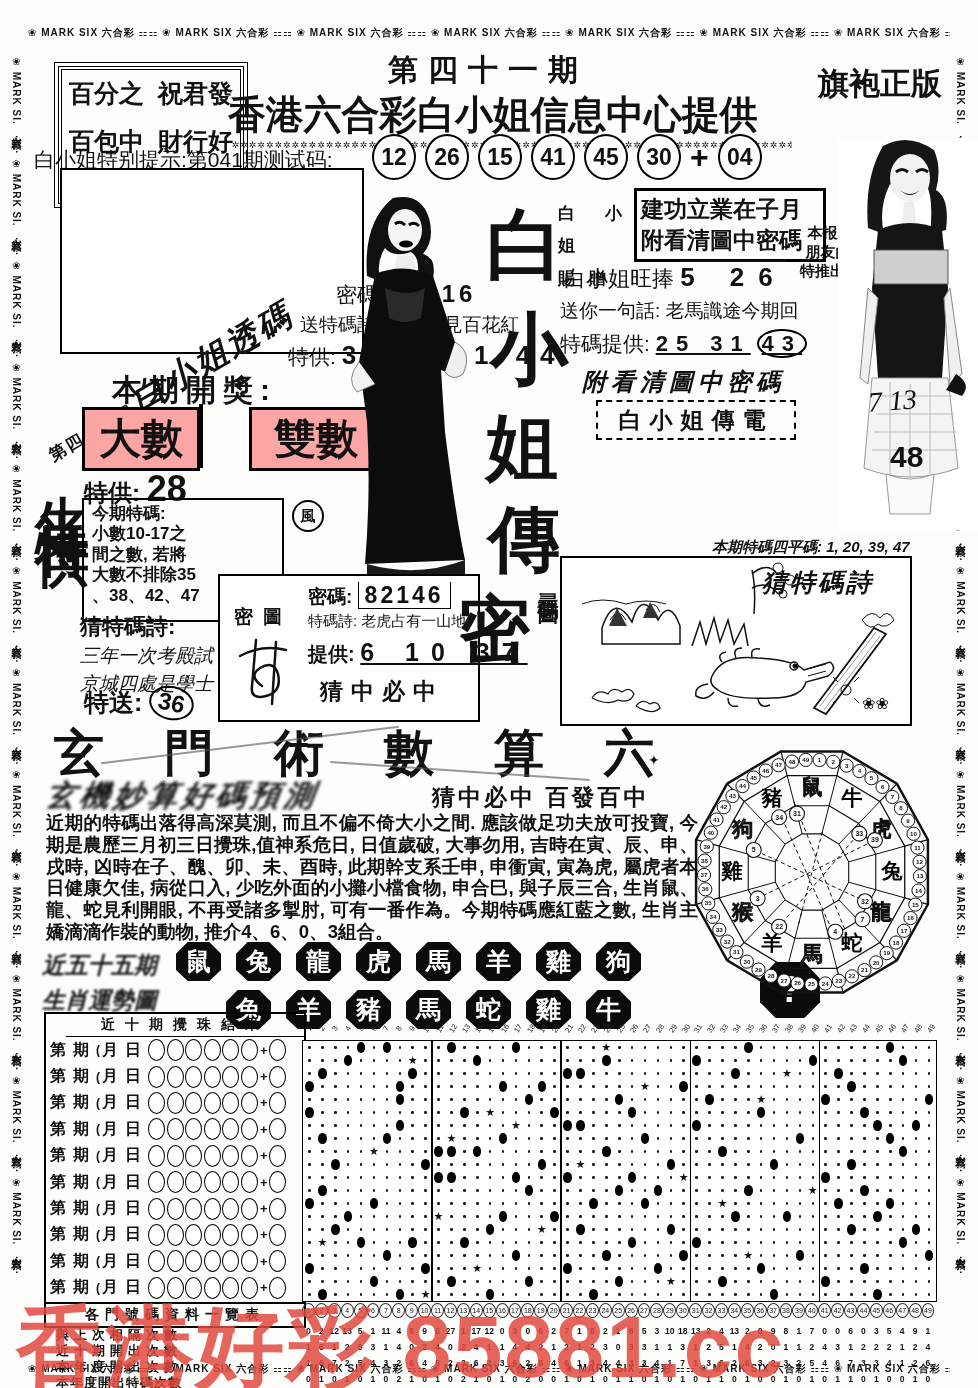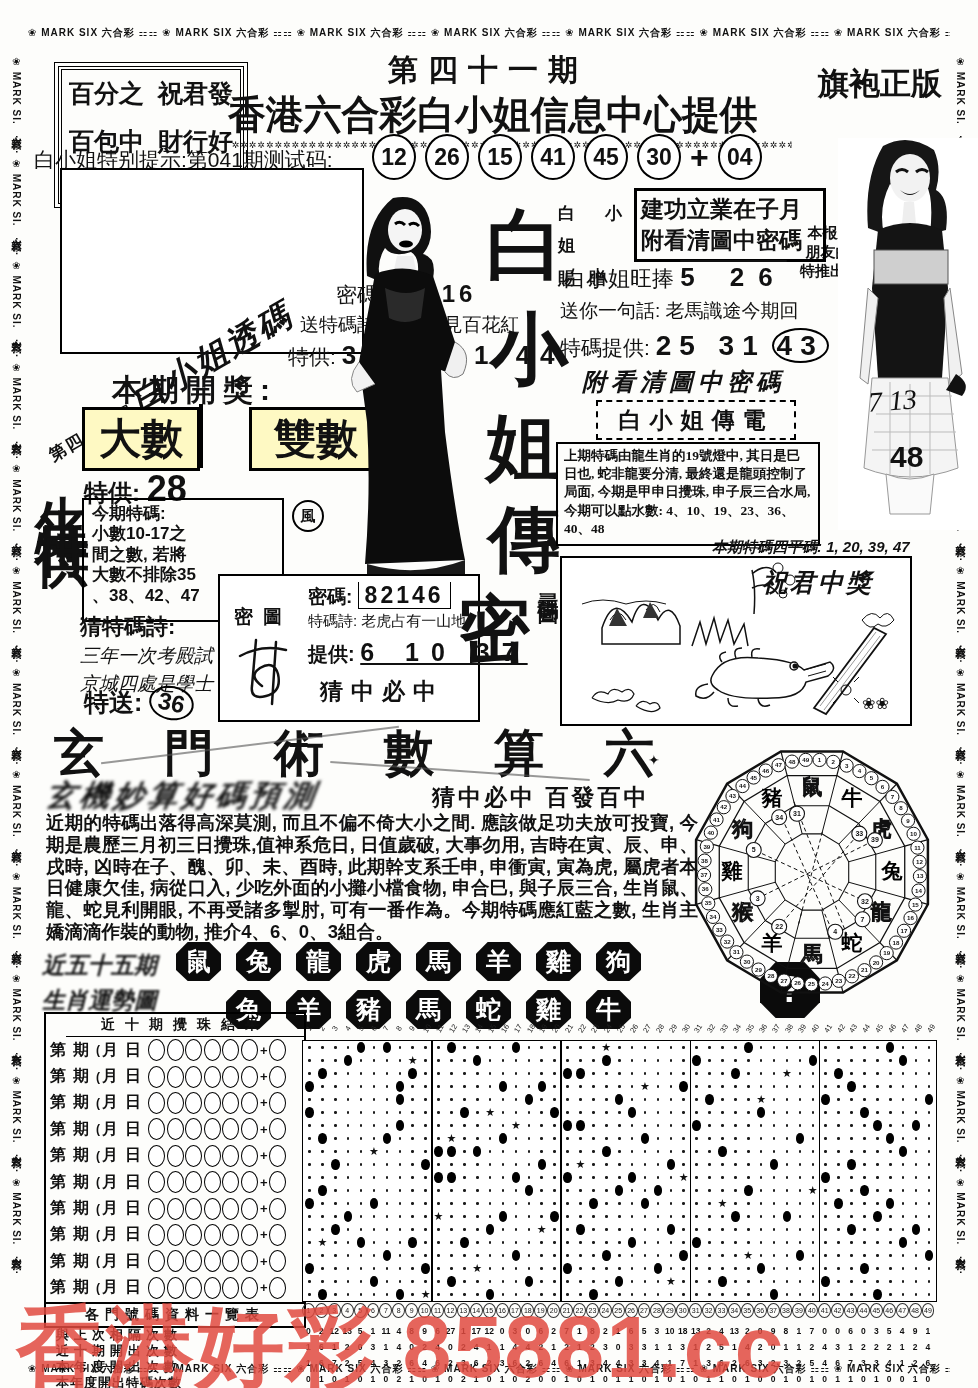--- a/index.html
+++ b/index.html
@@ -33,21 +33,21 @@
   #touma-diag{left:48px;top:430px;transform:rotate(-30deg);transform-origin:left center;white-space:nowrap;}
   #touma-diag .small{font-size:17px;font-weight:bold;letter-spacing:2px;}
   #touma-diag .big{font-size:33px;font-weight:900;font-style:italic;letter-spacing:3px;}
   .line{white-space:nowrap;}
   #pw-line{left:336px;top:280px;font-size:21px;}
   #pw-line b{font-size:24px;letter-spacing:4px;}
   #poem-line{left:300px;top:312px;font-size:19px;}
   #tg-line{left:288px;top:340px;font-size:21px;}
   #tg-line b{font-size:26px;letter-spacing:10px;}
   #open-label{left:112px;top:370px;font-size:30px;font-weight:bold;letter-spacing:7px;}
-  .resbox{border:3px solid #000;display:flex;align-items:center;justify-content:center;font-weight:900;font-size:42px;background:#fef9c3;}
+  .resbox{border:3px solid #000;display:flex;align-items:center;justify-content:center;font-weight:900;font-size:42px;background:#fca5a5;}
   #box-big{left:82px;top:407px;width:112px;height:58px;}
   #box-sep{left:199px;top:404px;width:4px;height:64px;background:#000;}
   #box-double{left:204px;top:407px;width:128px;height:58px;margin-left:45px;}
   #tg2-line{left:84px;top:468px;font-size:24px;font-weight:bold;}
   #tg2-line b{font-size:36px;}
   
   #left-vert{left:26px;top:452px;writing-mode:vertical-rl;font-size:54px;font-weight:900;letter-spacing:14px;}
   
   #hint-box{left:82px;top:498px;width:182px;height:112px;border:2.5px solid #000;padding:4px 8px;font-size:17px;font-weight:bold;line-height:1.2;}
   #poem2{left:80px;top:612px;width:200px;}
@@ -70,21 +70,21 @@
   #stamp{left:292px;top:500px;width:28px;height:28px;border:2px solid #000;border-radius:50%;display:flex;align-items:center;justify-content:center;font-size:15px;font-weight:bold;}
   
   #giver{left:558px;top:198px;width:78px;font-size:17px;font-weight:bold;text-align:justify;line-height:1.9;}
   #giver span{display:block;letter-spacing:14px;}
   #gift-box{left:634px;top:188px;width:182px;height:68px;border:3px solid #000;display:flex;flex-direction:column;justify-content:center;padding-left:4px;
             font-size:23px;font-weight:900;line-height:1.35;white-space:nowrap;}
   #wang{left:564px;top:262px;font-size:22px;}
   #wang b{font-size:26px;letter-spacing:14px;text-decoration:overline;}
   #sentence{left:560px;top:298px;font-size:19px;}
   #tema{left:560px;top:330px;font-size:21px;}
-  #tema b{font-size:28px;letter-spacing:8px;}
+  #tema b{font-size:22px;letter-spacing:8px;text-decoration:underline;}
   #tema .circ{border:2px solid #000;border-radius:50%;padding:0 3px;}
   #see-note{left:582px;top:366px;font-size:24px;font-weight:bold;font-style:italic;letter-spacing:5px;}
   #dash-box{left:596px;top:400px;width:196px;height:36px;border:2.5px dashed #000;display:flex;align-items:center;justify-content:center;
             font-size:23px;font-weight:bold;letter-spacing:8px;}
   #telegram{left:556px;top:442px;width:248px;height:94px;border:2px solid #000;padding:3px 6px;font-size:13.5px;font-weight:bold;line-height:1.35;font-family:"Liberation Serif","DejaVu Serif",serif;}
   #pingma{left:712px;top:538px;font-size:15px;font-weight:bold;font-style:italic;white-space:nowrap;}
   #cartoon{left:560px;top:556px;width:348px;height:166px;border:2.5px solid #000;background:#fff;}
   #wish{left:200px;top:8px;font-size:25px;font-weight:900;font-style:italic;letter-spacing:3px;}
   #flowers{left:300px;top:136px;font-size:16px;}
   
@@ -306,21 +306,20 @@
     <span>送你一句話:</span>
     <span>老馬識途今期回</span>
   </div>
   <div class="abs line" id="tema">
     <span>特碼提供:</span>
     <b>25 31</b>
     <b class="circ">43</b>
   </div>
   <div class="abs" id="see-note">附看清圖中密碼</div>
   <div class="abs" id="dash-box">白小姐傳電</div>
-  <div class="abs" id="telegram">上期特碼由龍生肖的19號燈中, 其日是巳日也, 蛇非龍要分清, 最終還是龍頭控制了局面, 今期是甲申日攪珠, 申子辰三合水局, 今期可以點水數: 4、10、19、23、36、40、48</div>
   <div class="abs" id="pingma">本期特碼四平碼: 1, 20, 39, 47</div>
 
   <div class="abs" id="cartoon">
     <svg width="344" height="161" viewBox="0 0 344 161">
       <path d="M40 70 Q52 34 70 64 Q80 30 96 62 Q108 40 118 68 L118 86 L40 86 Z" fill="#fff" stroke="#111" stroke-width="1.5"></path>
       <path d="M48 62 q8 -14 16 0 M84 52 q8 -12 14 2" stroke="#111" fill="none"></path>
       <path d="M55 50 l10 18 l-18 0 z M88 44 l9 16 l-16 0 z" fill="#333"></path>
       <path d="M20 46 q20 -8 44 0 q20 -6 40 0" stroke="#111" fill="none" stroke-width="1"></path>
       <path d="M190 12 q4 18 2 44 M190 16 q14 -12 24 -2 M190 30 q16 -8 26 6" stroke="#111" fill="none" stroke-width="1.5"></path>
       <circle cx="216" cy="10" r="5" fill="none" stroke="#111"></circle>
@@ -339,21 +338,21 @@
       <path d="M252 150 L312 70 L324 76 L264 156 Z" fill="#fff" stroke="#111" stroke-width="1.8"></path>
       <path d="M258 148 l56 -74 M262 152 l56 -74" stroke="#999" stroke-width="1"></path>
       <path d="M300 62 q10 -12 18 -2 q8 -10 14 2 q-8 10 -16 4 q-8 8 -16 -4" fill="#fff" stroke="#111"></path>
       <circle cx="284" cy="132" r="5" fill="none" stroke="#111"></circle>
       <path d="M276 124 l-5 -5 M292 124 l5 -5 M276 140 l-5 5 M292 140 l5 5" stroke="#111"></path>
       <g fill="none" stroke="#111" stroke-width="1.2">
         <path d="M30 140 q6 -10 16 -4 q4 -8 14 -2 q8 -6 12 2 q-4 10 -16 6 q-10 6 -26 -2"></path>
         <path d="M74 148 q6 -8 14 -2 q8 -4 10 4 q-8 8 -24 -2"></path>
       </g>
     </svg>
-    <div class="abs" id="wish">祝君中獎</div>
+    <div class="abs" id="wish">猜特碼詩</div>
     <div class="abs" id="flowers">❀❀</div>
   </div>
 
   <div class="abs" id="banner">
     <span>玄</span>
     <span>門</span>
     <span>術</span>
     <span>數</span>
     <span>算</span>
     <span>六</span>

